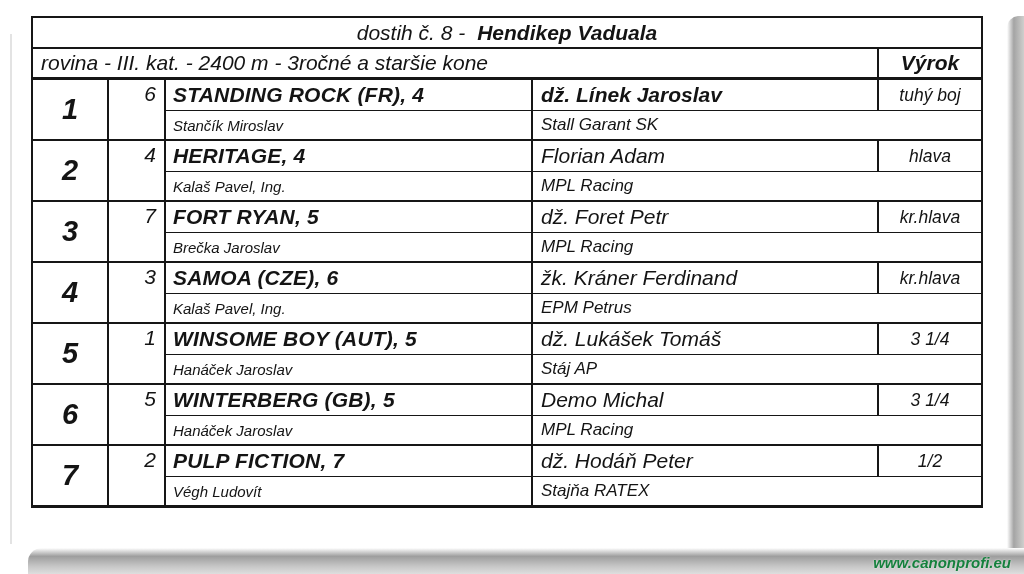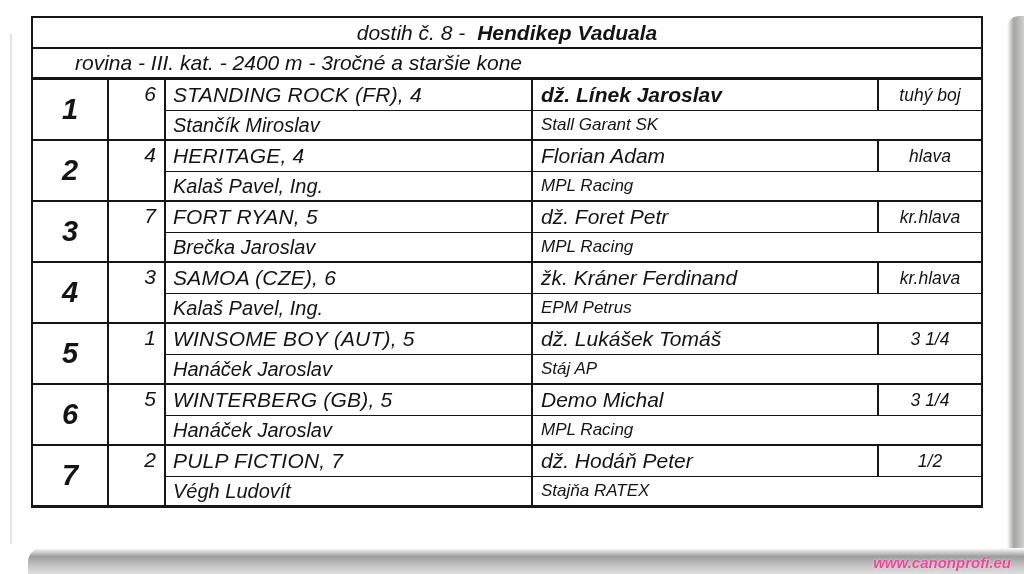--- a/index.html
+++ b/index.html
@@ -45,21 +45,21 @@
     display: flex; align-items: center; justify-content: center;
     font-size: 21px;
     white-space: pre;
   }
   .title-row .race-name { font-weight: bold; margin-left: 6px; }
 
   
   .subheader-row {
     height: 28px;
     border-bottom: 3px solid #161616;
-    display: flex; align-items: stretch; padding-left: 34px;
+    display: flex; align-items: stretch;
   }
   .conditions {
     flex: 1 1 auto;
     display: flex; align-items: center;
     padding-left: 8px;
     font-size: 21px;
   }
   .verdict-head {
     width: 102px; flex: 0 0 102px;
     border-left: 2px solid #161616;
@@ -90,53 +90,53 @@
     border-right: 2px solid #161616;
     align-items: flex-start; justify-content: flex-end;
     padding: 2px 8px 0 0;
     font-size: 21px;
   }
   .horse-cell {
     grid-column: 3; grid-row: 1;
     border-right: 2px solid #161616;
     border-bottom: 1.5px solid #161616;
     padding-left: 7px;
-    font-size: 21px; font-weight: normal;
+    font-size: 21px; font-weight: bold;
     letter-spacing: 0.2px;
   }
   .jockey-cell {
     grid-column: 4; grid-row: 1;
     border-right: 2px solid #161616;
     border-bottom: 1.5px solid #161616;
     padding-left: 8px;
     font-size: 21px;
   }
   .jockey-cell.jockey-bold { font-weight: bold; }
   .verdict-cell {
     grid-column: 5; grid-row: 1;
     border-bottom: 1.5px solid #161616;
     justify-content: center;
     font-size: 17.5px;
   }
   .trainer-cell {
     grid-column: 3; grid-row: 2;
     border-right: 2px solid #161616;
     padding-left: 7px;
-    font-size: 20px;
+    font-size: 15px;
   }
   .stable-cell {
     grid-column: 4 / 6; grid-row: 2;
     padding-left: 8px;
     font-size: 17px;
   }
 
   .watermark {
     position: absolute; right: 13px; bottom: 3px;
     font-size: 15px; font-weight: bold;
-    color: #ec4899;
+    color: #15803d;
     text-shadow: 0 0 2px rgba(255,255,255,0.7);
   }
 </style>
 </head>
 <body>
 
 <div class="page">
 
   <div class="left-edge"></div>
   <div class="shadow-right"></div>
@@ -144,20 +144,21 @@
 
   <div class="results-table">
 
     <div class="title-row">
       <span>dostih č. 8 - </span>
       <span class="race-name">Hendikep Vaduala</span>
     </div>
 
     <div class="subheader-row">
       <div class="conditions">rovina - III. kat. - 2400 m - 3ročné a staršie kone</div>
+      <div class="verdict-head">Výrok</div>
     </div>
 
     <div>
   <div class="entry">
     <div class="cell place-cell">1</div>
     <div class="cell number-cell">6</div>
     <div class="cell horse-cell">STANDING ROCK (FR), 4</div>
     <div class="cell jockey-cell jockey-bold">dž. Línek Jaroslav</div>
     <div class="cell verdict-cell">tuhý boj</div>
     <div class="cell trainer-cell">Stančík Miroslav</div>

